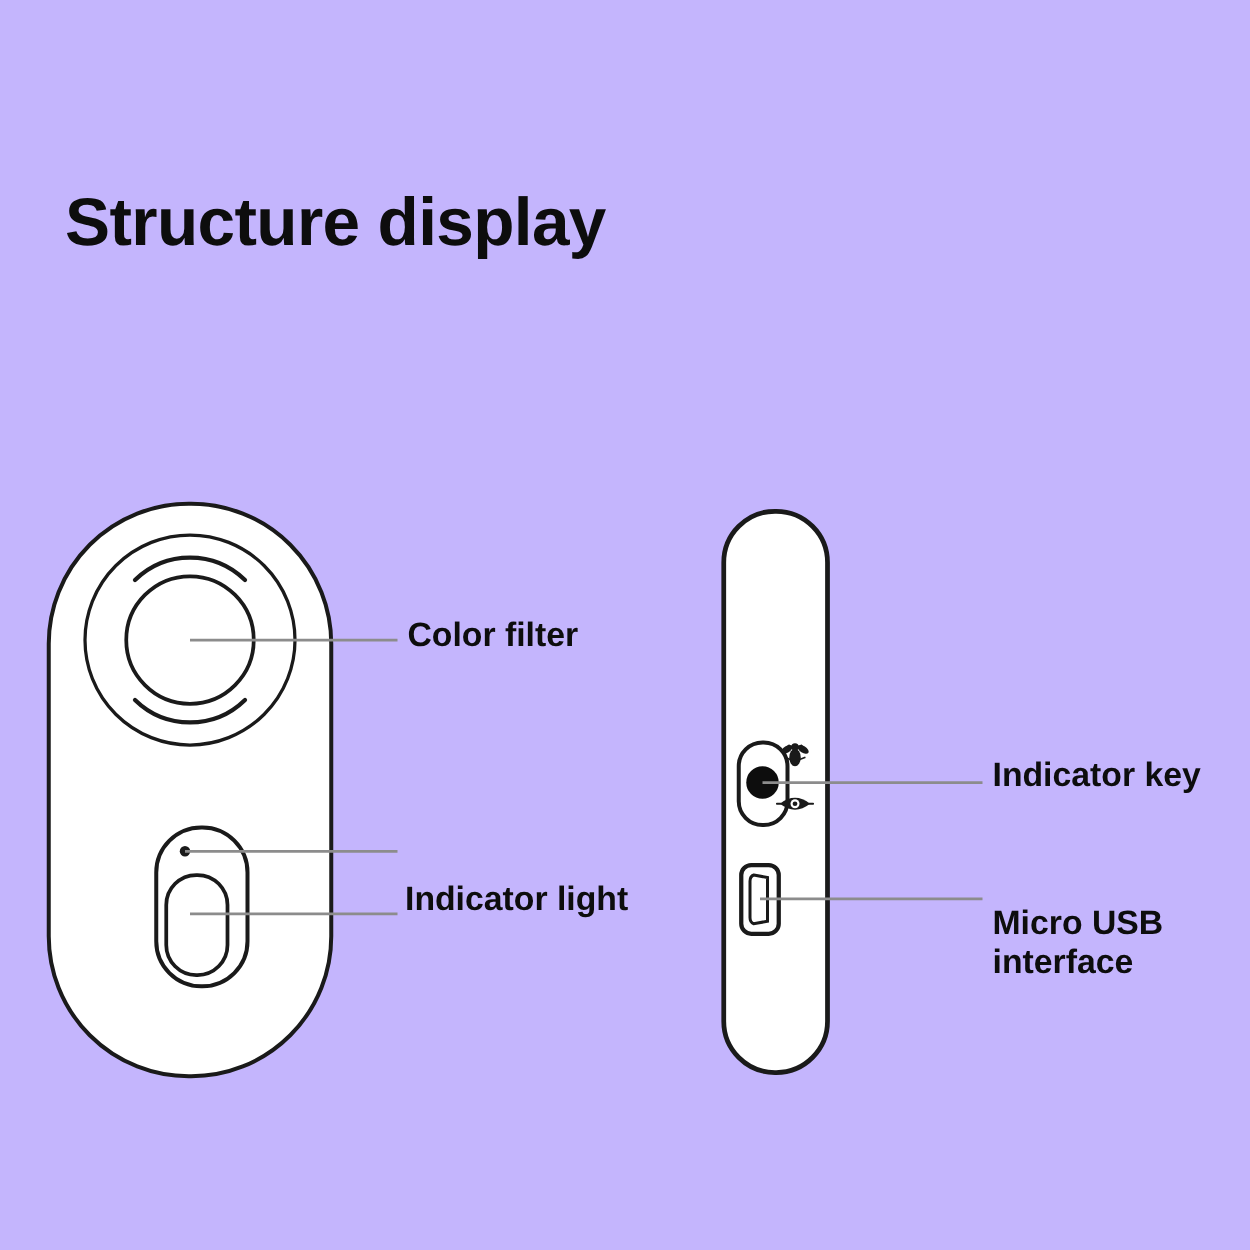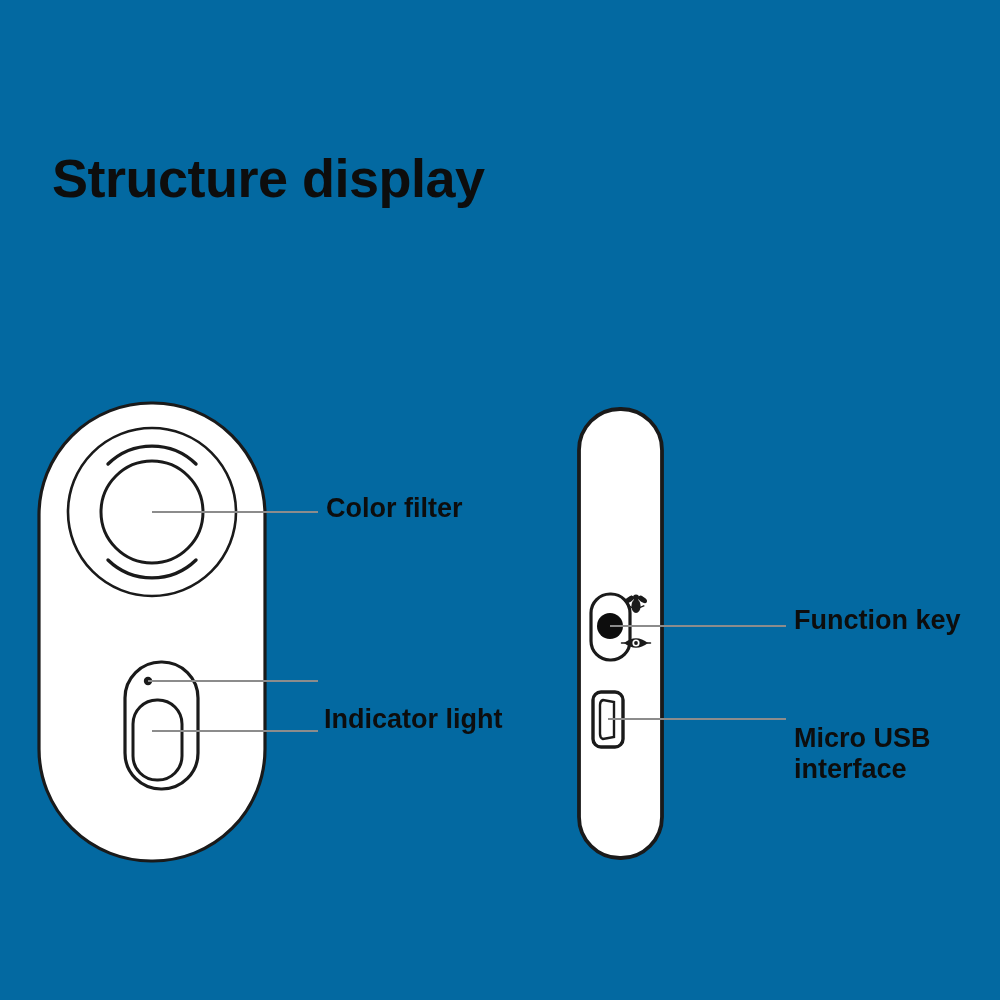--- a/index.html
+++ b/index.html
@@ -12,21 +12,21 @@
     height: 1000px;
     font-family: "Liberation Sans", sans-serif;
     color: #111111;
     overflow: hidden;
     position: relative;
   }
   #page {
     position: relative;
     width: 1000px;
     height: 1000px;
-    background: #0369a1;
+    background: #c4b5fd;
     text-decoration: underline;
   }
   #page-title {
     position: absolute;
     left: 52px;
     top: 147px;
     font-size: 54px;
     font-weight: bold;
     letter-spacing: -0.5px;
     color: #0d0d0d;
@@ -118,18 +118,18 @@
       <line x1="610" y1="626" x2="786" y2="626" stroke="#8c8c8c" stroke-width="2.2"></line>
       <line x1="608" y1="719" x2="786" y2="719" stroke="#8c8c8c" stroke-width="2.2"></line>
     </g>
   </svg>
 
   <div class="callout-label" id="label-color-filter">Color filter</div>
 
   <div class="callout-label" id="label-indicator-light">Indicator light</div>
 
 
-  <div class="callout-label" id="label-function-key">Function key</div>
+  <div class="callout-label" id="label-function-key">Indicator key</div>
 
   <div class="callout-label" id="label-micro-usb">Micro USB
 interface</div>
 
 </div>
 
 </body></html>

